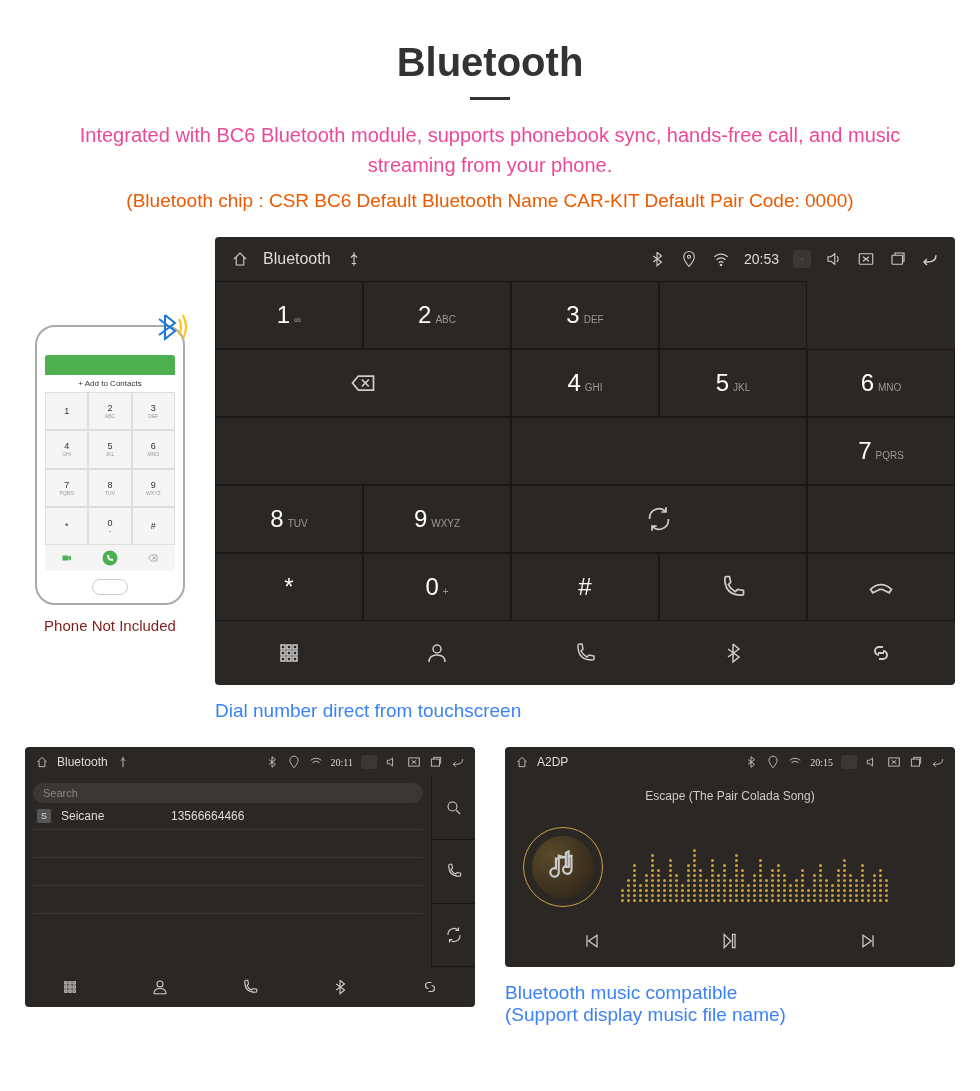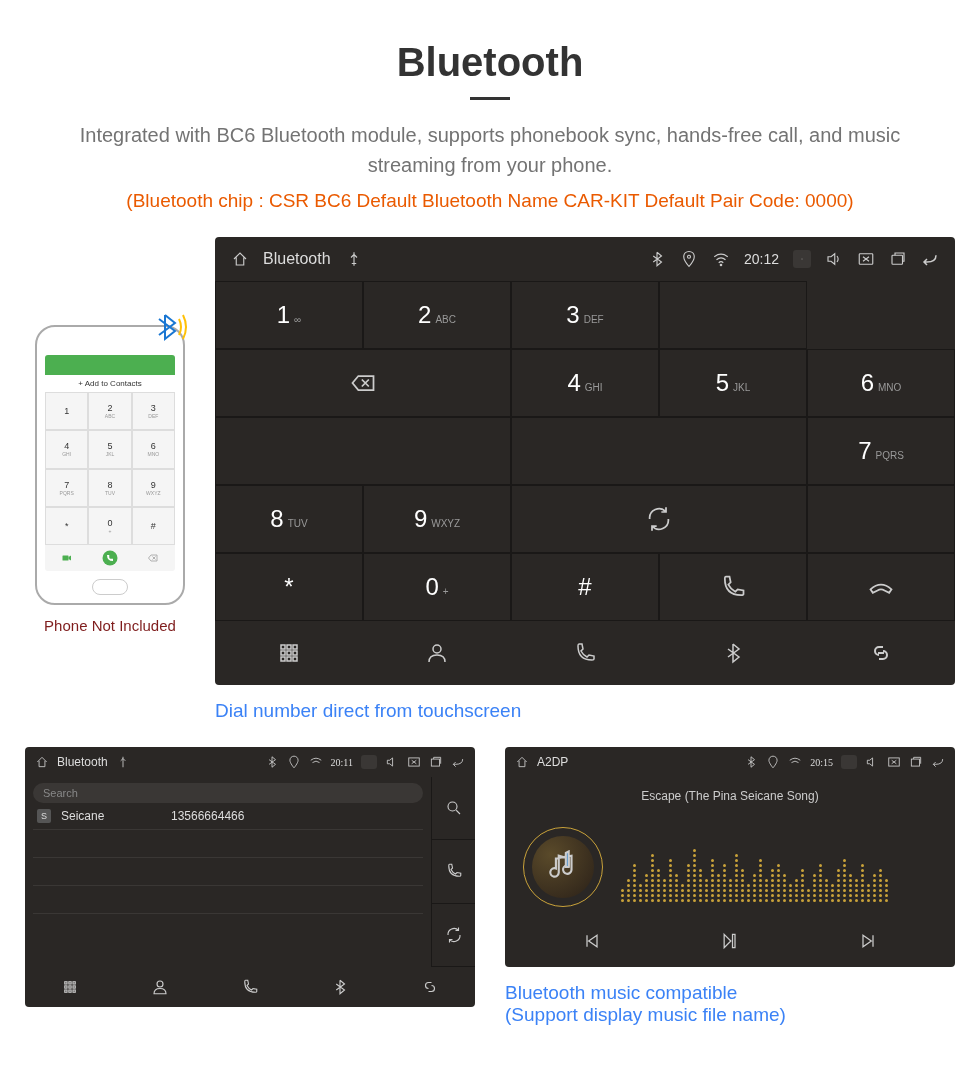--- a/index.html
+++ b/index.html
@@ -1,20 +1,20 @@
 <!DOCTYPE html>
 <html><head>
 <meta charset="utf-8">
 <style>
   * { box-sizing: border-box; margin: 0; padding: 0; }
   body { font-family: Arial, sans-serif; background: #fff; width: 980px; }
   
   .page-title { text-align: center; font-size: 40px; font-weight: bold; color: #333; margin-top: 40px; }
   .title-underline { width: 40px; height: 3px; background: #333; margin: 12px auto 20px; }
-  .page-desc { text-align: center; font-size: 20px; color: #737373; margin: 0 60px 10px; line-height: 1.5; }
+  .page-desc { text-align: center; font-size: 20px; color: #ec4899; margin: 0 60px 10px; line-height: 1.5; }
   .page-subdesc { text-align: center; font-size: 19px; color: #ea5a00; margin-bottom: 25px; }
   
   .main-row { display: flex; align-items: center; gap: 20px; padding: 0 25px; }
   .phone-col { width: 170px; text-align: center; }
   .phone-mock { width: 150px; height: 280px; background: #fff; border: 2px solid #aaa; border-radius: 20px; position: relative; margin: 0 auto; padding: 28px 8px 32px; }
   .phone-screen { background: #f5f5f5; height: 100%; border-radius: 3px; overflow: hidden; display: flex; flex-direction: column; justify-content: space-between; }
   .phone-top { background: #4caf50; height: 20px; }
   .phone-contacts { background: #fff; font-size: 8px; padding: 4px; color: #333; }
   .phone-keypad { display: grid; grid-template-columns: repeat(3,1fr); flex: 1; }
   .phone-key { border: 0.5px solid #ddd; display: flex; flex-direction: column; align-items: center; justify-content: center; font-size: 9px; color: #333; }
@@ -201,21 +201,21 @@
             <svg viewBox="0 0 24 24">
               <path d="M12 2 C8 2 5 5 5 9 C5 14 12 22 12 22 C12 22 19 14 19 9 C19 5 16 2 12 2 Z M12 11 A2 2 0 1 0 12 7 A2 2 0 1 0 12 11"></path>
             </svg>
           </span>
         <span class="icon">
             <svg viewBox="0 0 24 24">
               <path d="M3 9 Q12 2 21 9 M6 13 Q12 8 18 13 M9 17 Q12 14 15 17"></path>
               <circle cx="12" cy="20" r="1" fill="#ccc"></circle>
             </svg>
           </span>
-        <span class="time">20:12</span>
+        <span class="time">20:53</span>
         <span class="icon btn">
             <svg viewBox="0 0 24 24">
               <rect x="3" y="7" width="18" height="13" rx="2"></rect>
               <circle cx="12" cy="13" r="4"></circle>
               <path d="M9 7 L10 4 L14 4 L15 7"></path>
             </svg>
           </span>
         <span class="icon">
             <svg viewBox="0 0 24 24">
               <path d="M4 9 L8 9 L13 5 L13 19 L8 15 L4 15 Z M16 8 Q19 12 16 16"></path>
@@ -532,21 +532,21 @@
               <path d="M8 7 L8 4 L20 4 L20 15"></path>
             </svg>
           </span>
         <span class="icon">
             <svg viewBox="0 0 24 24">
               <path d="M20 7 Q20 16 8 16 L4 16 M8 12 L4 16 L8 20"></path>
             </svg>
           </span>
       </div>
       <div class="music-body">
-        <div class="music-title">Escape (The Pina Seicane Song)</div>
+        <div class="music-title">Escape (The Pair Colada Song)</div>
         <div class="music-vis">
           <div class="music-icon-ring">
             <div class="music-icon-inner">
               <svg width="34" height="34" viewBox="0 0 24 24" stroke="none" fill="#e8c878">
                   <path d="M9 4 L9 16 A3 3 0 1 1 7 13 L7 6 L18 4 L18 14 A3 3 0 1 1 16 11 L16 6 Z"></path>
                   <path d="M14 2 L14 12 L16 12 L16 1 Z" fill="#2a7fc9"></path>
                 </svg>
             </div>
           </div>
           <div class="eq" id="eq-container">

